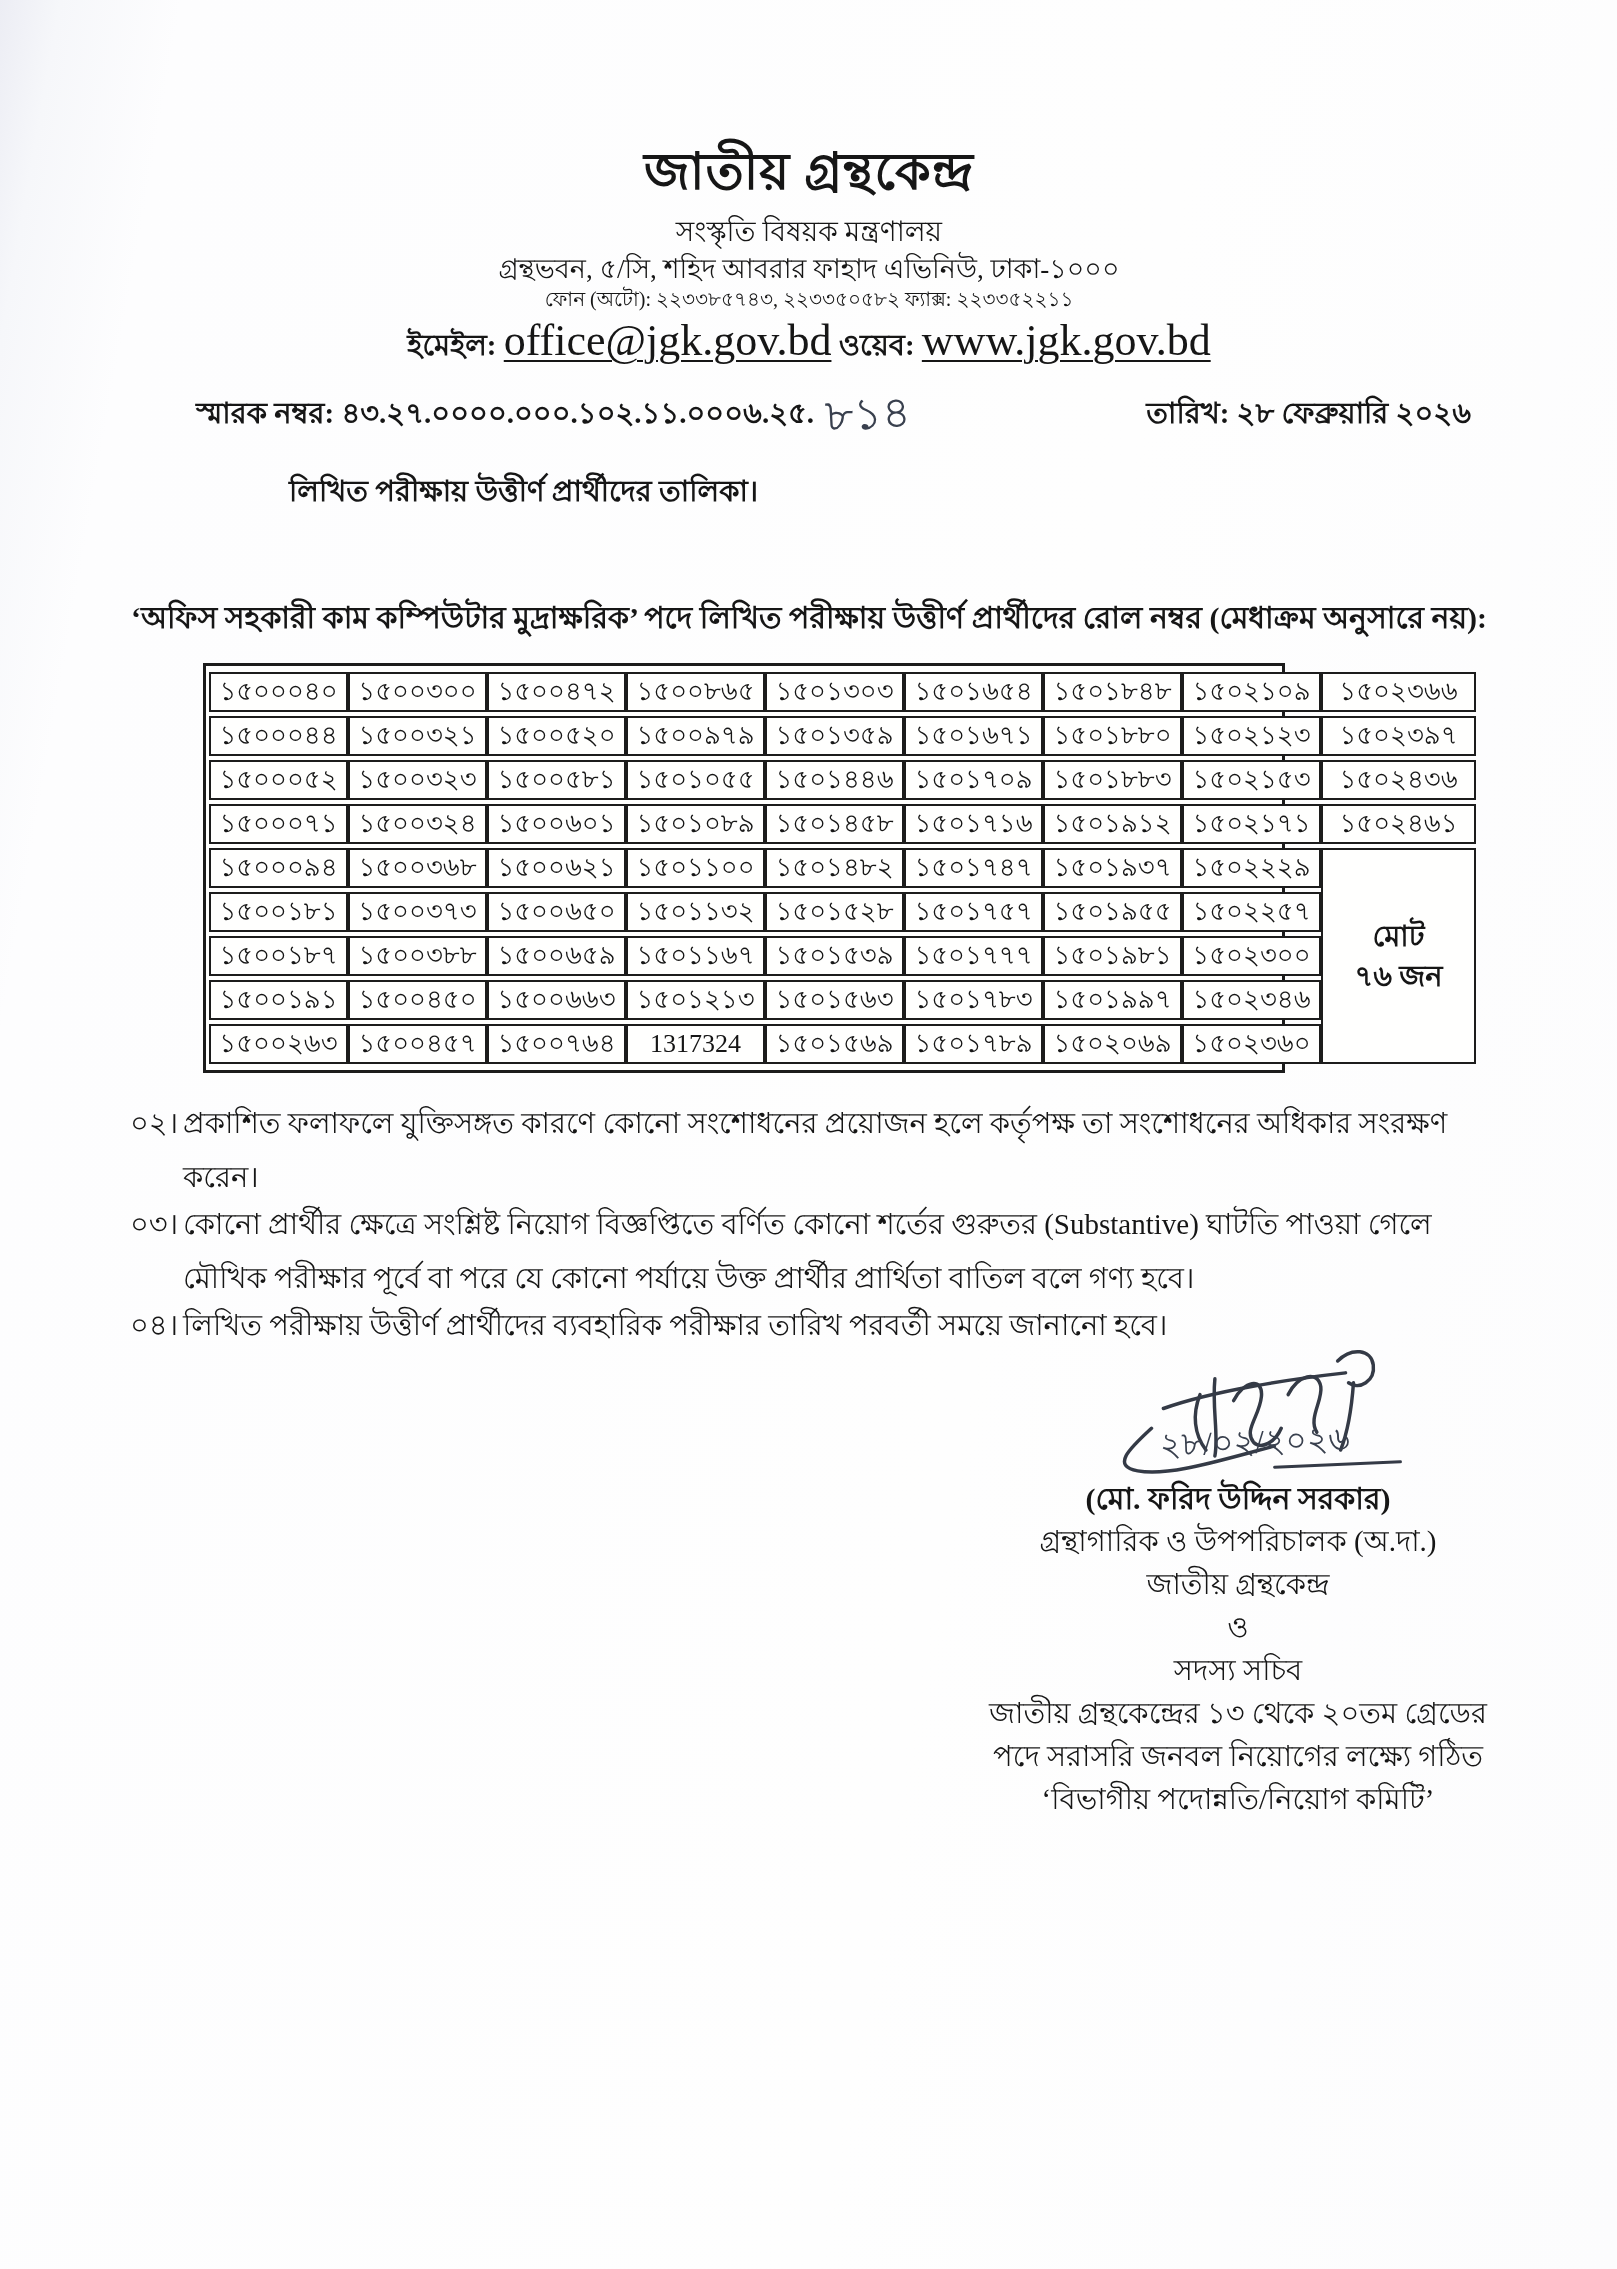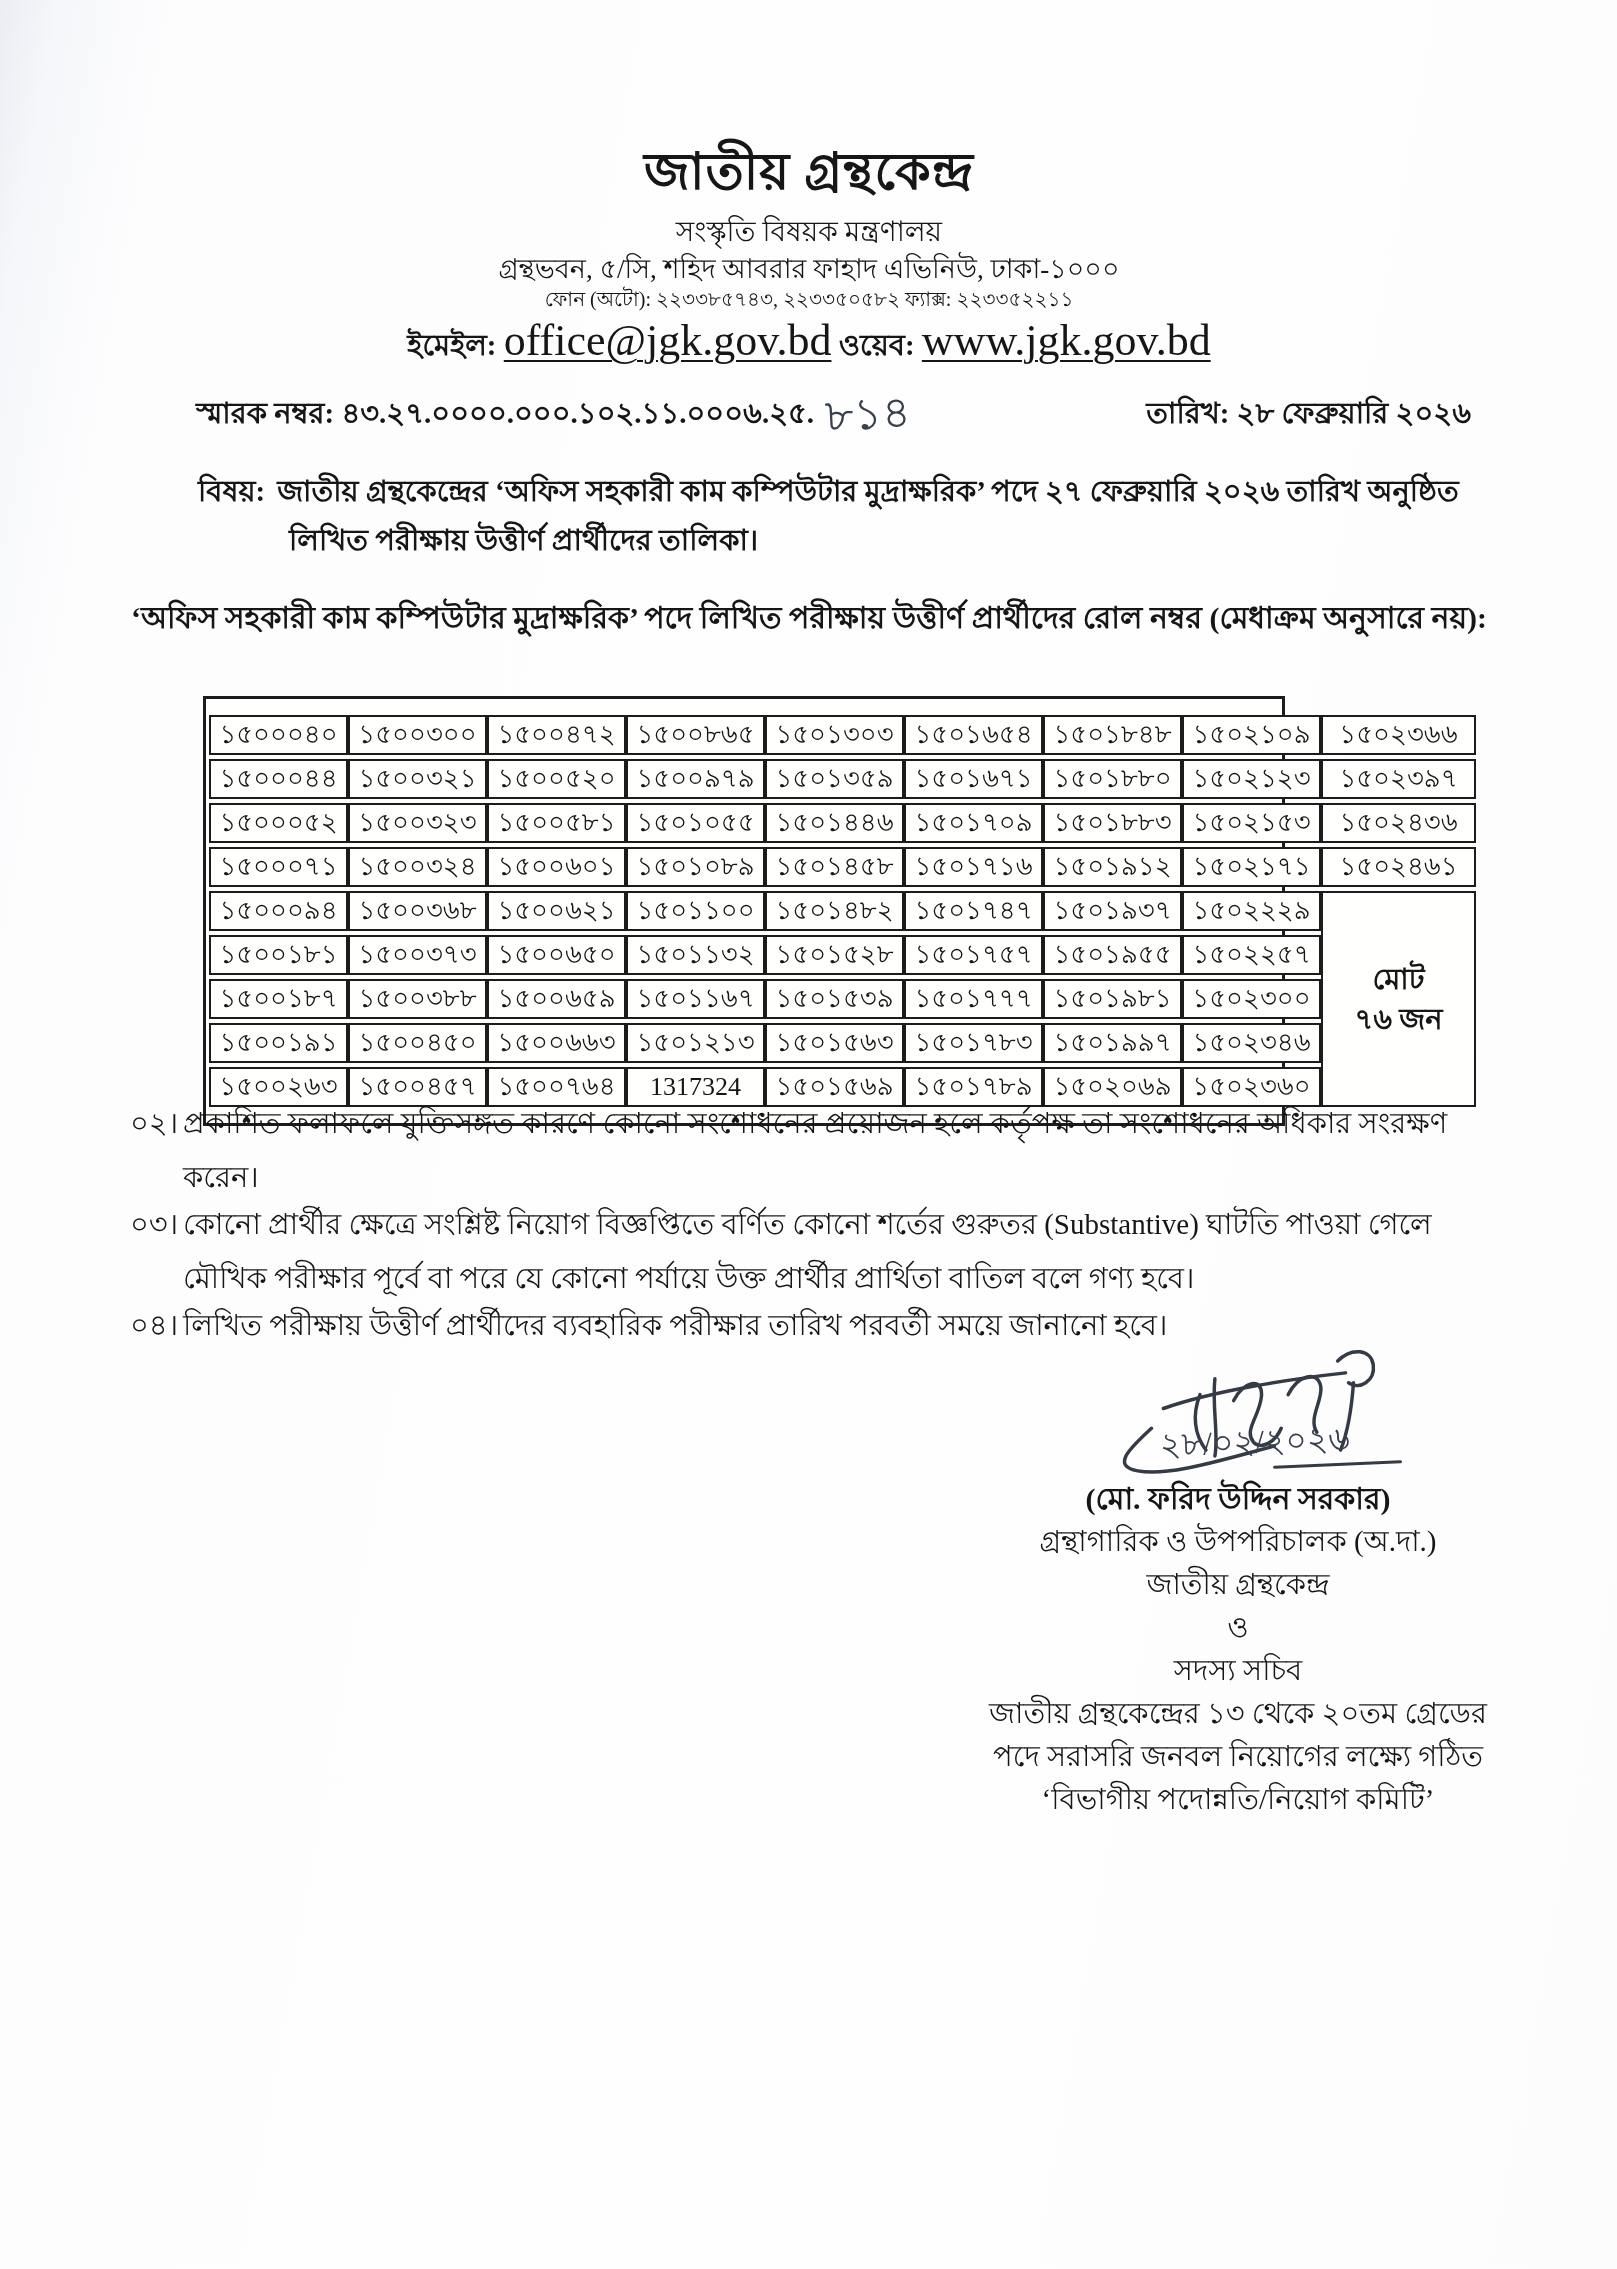--- a/index.html
+++ b/index.html
@@ -45,22 +45,22 @@
   }
   .subject .line1{white-space:nowrap;}
   .subject .line2{padding-left:91px;}
   .subj-label{margin-right:12px;}
   .roll-intro{
     position:absolute;left:131px;top:594px;width:1376px;
     font-size:30px;font-weight:bold;white-space:nowrap;
   }
   
   .table-wrap{
-    position:absolute;left:203px;top:696px;width:1082px;
-    border:3px solid #1c1c1c;padding:12px 3px;background:#fffffe;
+    position:absolute;left:203px;top:663px;width:1082px;
+    border:3px solid #1c1c1c;padding:2px 3px;background:#fffffe;
     box-sizing:border-box;
   }
   table.rolls{
     width:100%;table-layout:fixed;
     border-collapse:separate;border-spacing:0 4px;
   }
   table.rolls td{
     border:2px solid #1c1c1c;height:36px;line-height:36px;
     text-align:center;font-size:26px;padding:0;overflow:hidden;
     background:#fffffe;
@@ -116,23 +116,20 @@
       <span>৪৩.২৭.০০০০.০০০.১০২.১১.০০০৬.২৫.</span>
       <span class="hand memo-hand">৮১৪</span>
     </div>
     <div class="memo-date">
       <span>তারিখ:</span>
       <span>২৮ ফেব্রুয়ারি ২০২৬</span>
     </div>
   </div>
 
   <div class="subject">
-    <div class="line1">
-      <span class="subj-label">বিষয়:</span><span>জাতীয় গ্রন্থকেন্দ্রের ‘অফিস সহকারী কাম কম্পিউটার মুদ্রাক্ষরিক’ পদে ২৭ ফেব্রুয়ারি ২০২৬ তারিখ অনুষ্ঠিত</span>
-    </div>
     <div class="line2">লিখিত পরীক্ষায় উত্তীর্ণ প্রার্থীদের তালিকা।</div>
   </div>
 
   <div class="roll-intro">‘অফিস সহকারী কাম কম্পিউটার মুদ্রাক্ষরিক’ পদে লিখিত পরীক্ষায় উত্তীর্ণ প্রার্থীদের রোল নম্বর (মেধাক্রম অনুসারে নয়):</div>
 
   <div class="table-wrap">
     <table class="rolls">
       <colgroup>
         <col style="width:139px">
           <col style="width:139px">

